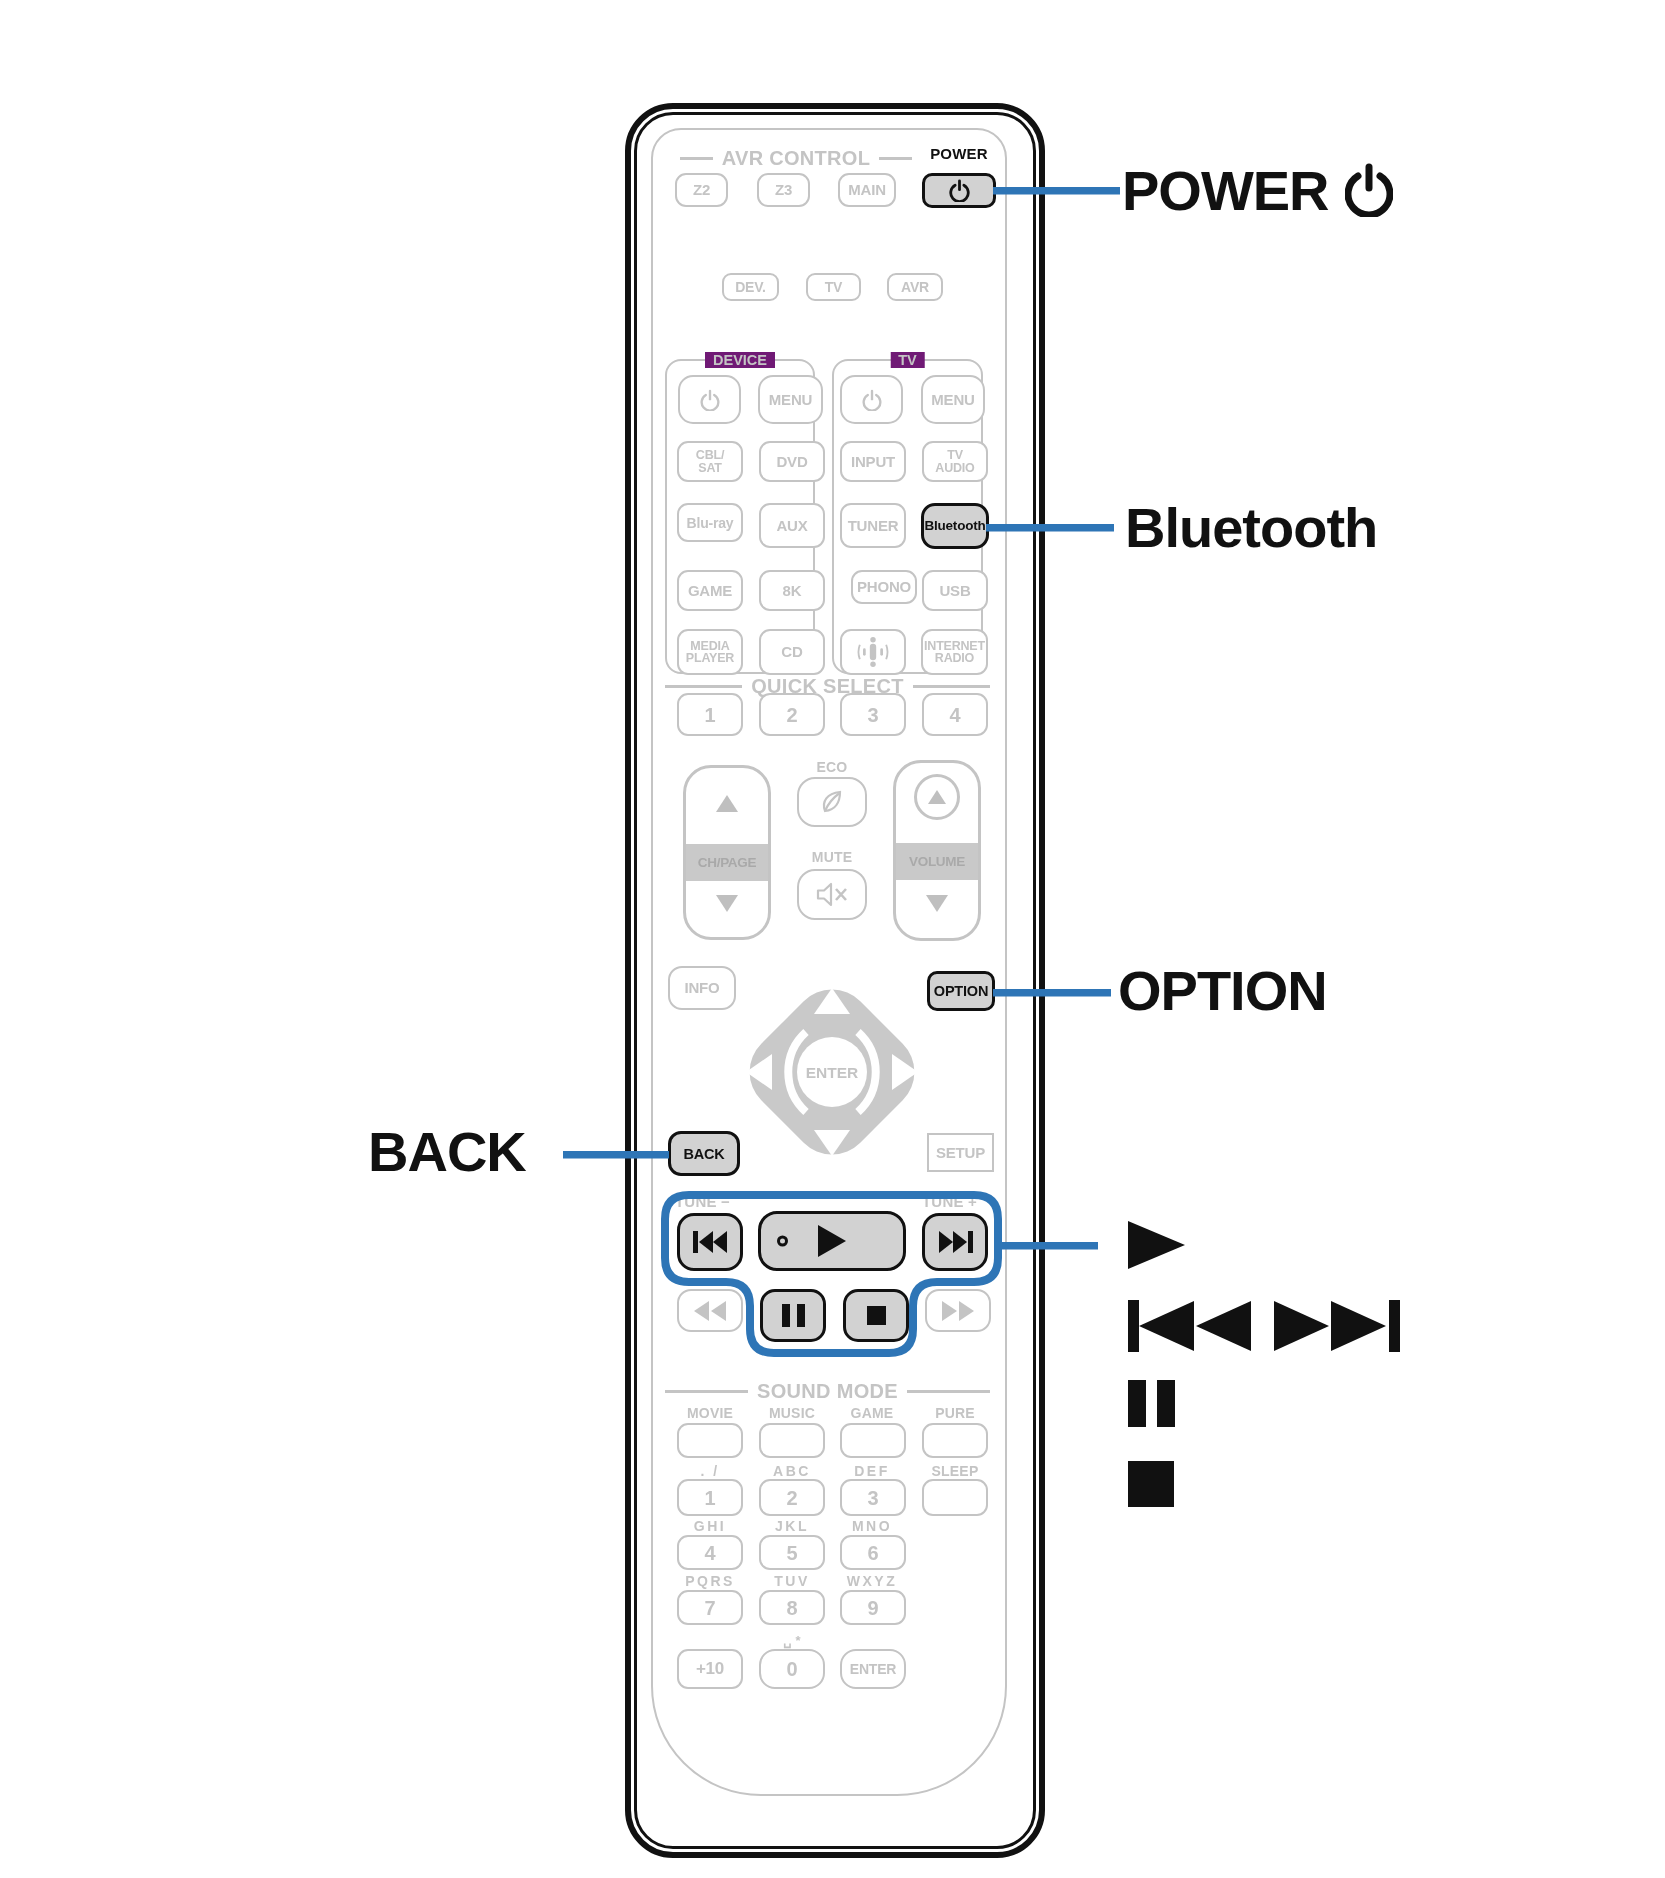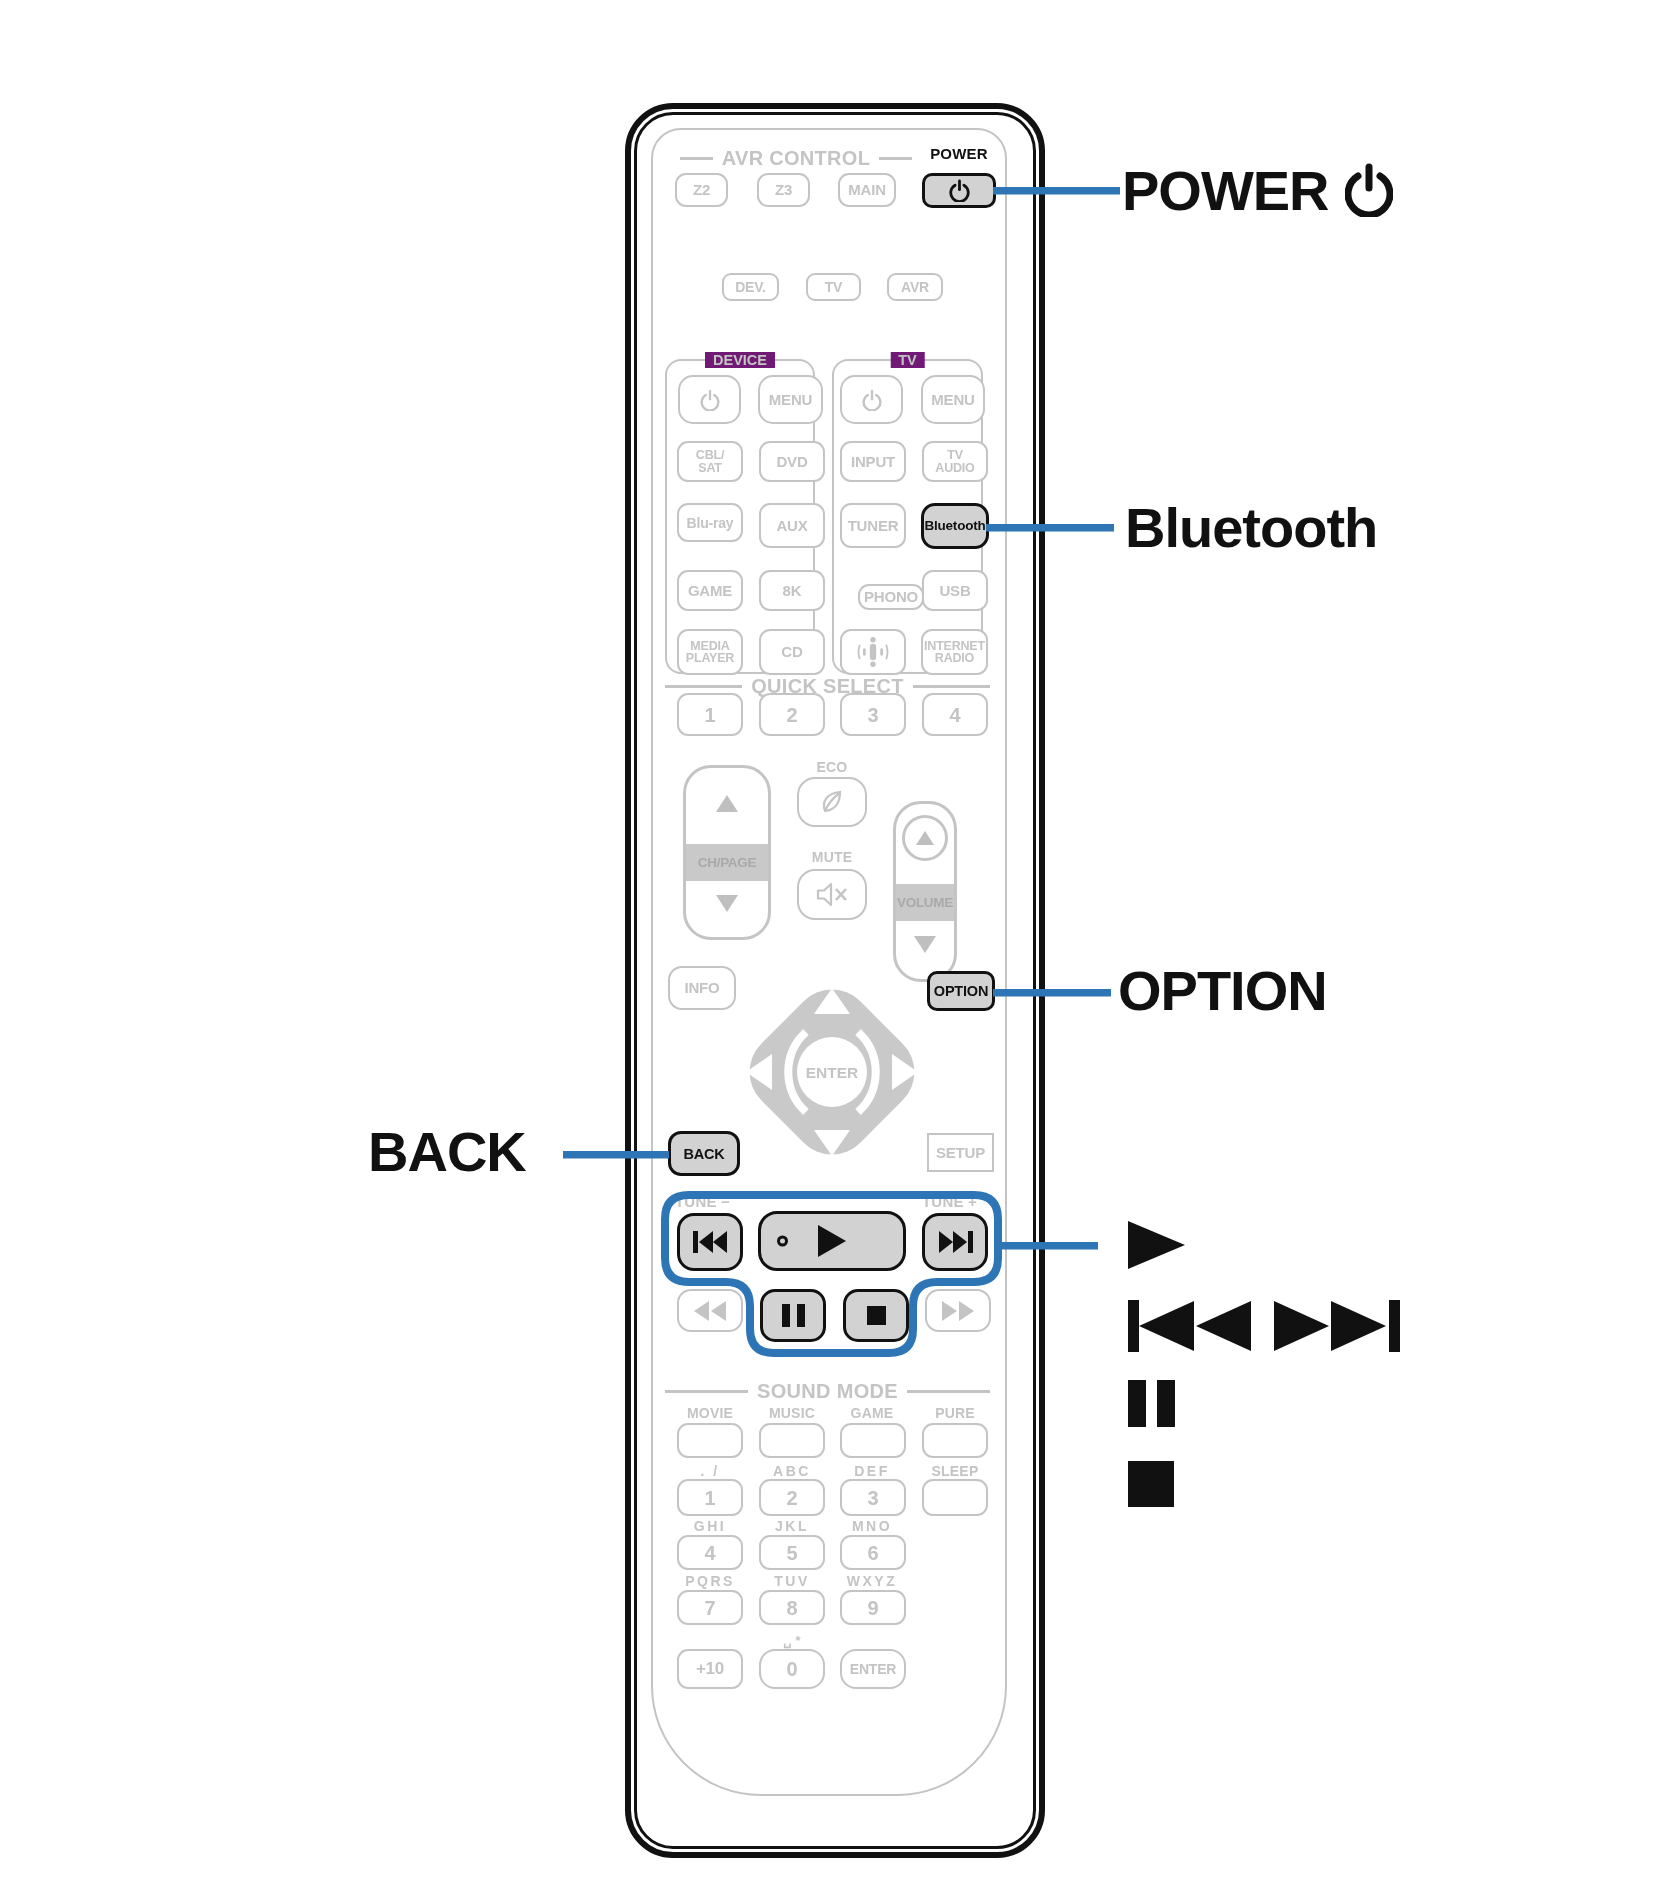--- a/index.html
+++ b/index.html
@@ -136,21 +136,21 @@
   <div class="b small2" style="left:297px;top:338px;width:66px;height:41px;">TV
 AUDIO</div>
 
   <div class="b" style="left:52px;top:400px;width:66px;height:39px;font-size:14px;">Blu-ray</div>
   <div class="b" style="left:134px;top:400px;width:66px;height:45px;">AUX</div>
   <div class="b" style="left:215px;top:400px;width:66px;height:45px;">TUNER</div>
   <div class="b hl" style="left:296px;top:400px;width:68px;height:46px;font-size:13.5px;border-radius:14px;">Bluetooth</div>
 
   <div class="b" style="left:52px;top:467px;width:66px;height:41px;">GAME</div>
   <div class="b" style="left:134px;top:467px;width:66px;height:41px;">8K</div>
-  <div class="b" style="left:233px;top:467px;width:66px;height:26px;margin-top:14px;">PHONO</div>
+  <div class="b" style="left:226px;top:467px;width:66px;height:34px;">PHONO</div>
   <div class="b" style="left:297px;top:467px;width:66px;height:41px;">USB</div>
 
   <div class="b small2" style="left:52px;top:526px;width:66px;height:46px;">MEDIA
 PLAYER</div>
   <div class="b" style="left:134px;top:526px;width:66px;height:46px;text-align:center;">CD</div>
   <div class="b" style="left:215px;top:526px;width:66px;height:46px;">
     <svg width="40" height="40" viewBox="0 0 40 44">
       <g fill="#c4c4c4">
         <rect x="16.5" y="13" width="7" height="18" rx="3.5"></rect>
         <circle cx="20" cy="8.5" r="3"></circle>
@@ -192,21 +192,21 @@
   </div>
 
   <div class="lbl center" style="left:207px;top:746px;">MUTE</div>
   <div class="b" style="left:172px;top:766px;width:70px;height:51px;border-radius:18px;">
     <svg width="34" height="25" viewBox="0 0 34 25">
       <path d="M3 8.5 H9 L16 2 V23 L9 16.5 H3 Z" fill="none" stroke="#c4c4c4" stroke-width="2.2" stroke-linejoin="round"></path>
       <path d="M21 7 L31 18 M31 7 L21 18" fill="none" stroke="#c4c4c4" stroke-width="2.6"></path>
     </svg>
   </div>
 
-  <div class="rocker" style="left:268px;top:657px;width:64px;height:181px;margin-top:41px;">
+  <div class="rocker" style="left:268px;top:657px;width:88px;height:181px;">
     <div class="vol-circ" style="top:11px;">
         <div class="tri"></div>
       </div>
     <div class="r-band" style="top:80px;height:37px;">
       <span>VOLUME</span>
     </div>
     <div class="tri-dn-g" style="bottom:26px;"></div>
   </div>
 
   <div class="b" style="left:43px;top:863px;width:68px;height:44px;border-radius:14px;">INFO</div>

